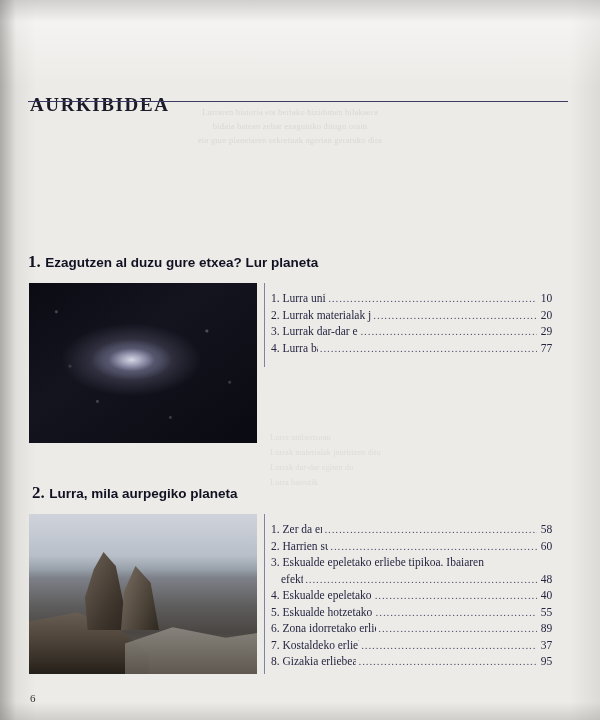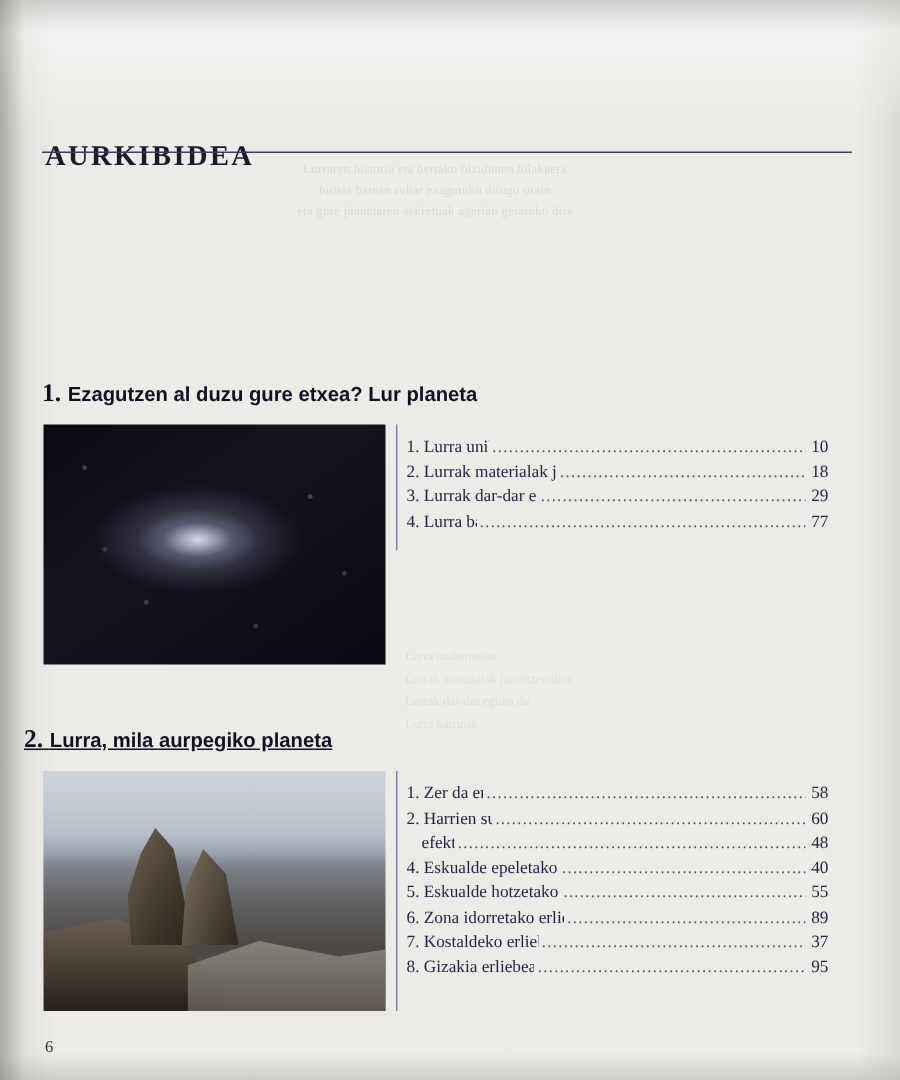--- a/index.html
+++ b/index.html
@@ -82,21 +82,21 @@
     font-size: 17px;
     font-family: "Liberation Serif", serif;
     font-weight: bold;
   }
   .chapter .ctext {
     font-size: 13.5px;
   }
 
   
   #chapter-1 { left: 28px; top: 252px; }
-  #chapter-2 { left: 16px; top: 483px; text-decoration: underline; }
+  #chapter-2 { left: 32px; top: 483px; }
 
   .thumb {
     position: absolute;
     border: 0;
   }
   #thumb-1 {
     left: 29px; top: 283px; width: 228px; height: 160px;
     background:
       radial-gradient(ellipse 52px 26px at 45% 48%, #d8d8e4 0%, #9a9ab4 22%, #55556e 45%, rgba(24,24,38,0.0) 78%),
       radial-gradient(ellipse 100px 52px at 45% 48%, rgba(140,140,170,0.55) 0%, rgba(40,40,60,0.0) 70%),
@@ -241,21 +241,21 @@
 
   <div class="toc" id="toc-1">
     <div class="toc-row">
       <span class="lbl">1. Lurra unibertsoan</span>
       <span class="dots">.................................................................................................</span>
       <span class="pg">10</span>
     </div>
     <div class="toc-row">
       <span class="lbl">2. Lurrak materialak jaurtitzen ditu: sumendiak</span>
       <span class="dots">.................................................................................................</span>
-      <span class="pg">18</span>
+      <span class="pg">20</span>
     </div>
     <div class="toc-row">
       <span class="lbl">3. Lurrak dar-dar egiten du: lurrikarak</span>
       <span class="dots">.................................................................................................</span>
       <span class="pg">29</span>
     </div>
     <div class="toc-row">
       <span class="lbl">4. Lurra barrutik</span>
       <span class="dots">.................................................................................................</span>
       <span class="pg">77</span>
@@ -279,20 +279,21 @@
       <span class="lbl">1. Zer da erliebea?</span>
       <span class="dots">.................................................................................................</span>
       <span class="pg">58</span>
     </div>
     <div class="toc-row">
       <span class="lbl">2. Harrien suntsipena</span>
       <span class="dots">.................................................................................................</span>
       <span class="pg">60</span>
     </div>
     <div class="toc-row cont">
+      <div style="margin-left:-10px;">3. Eskualde epeletako erliebe tipikoa. Ibaiaren</div>
       <div class="wrapline">
         <span class="lbl">efektua</span>
         <span class="dots">.................................................................................................</span>
         <span class="pg">48</span>
       </div>
     </div>
     <div class="toc-row">
       <span class="lbl">4. Eskualde epeletako beste erliebe-mota batzuk</span>
       <span class="dots">.................................................................................................</span>
       <span class="pg">40</span>

